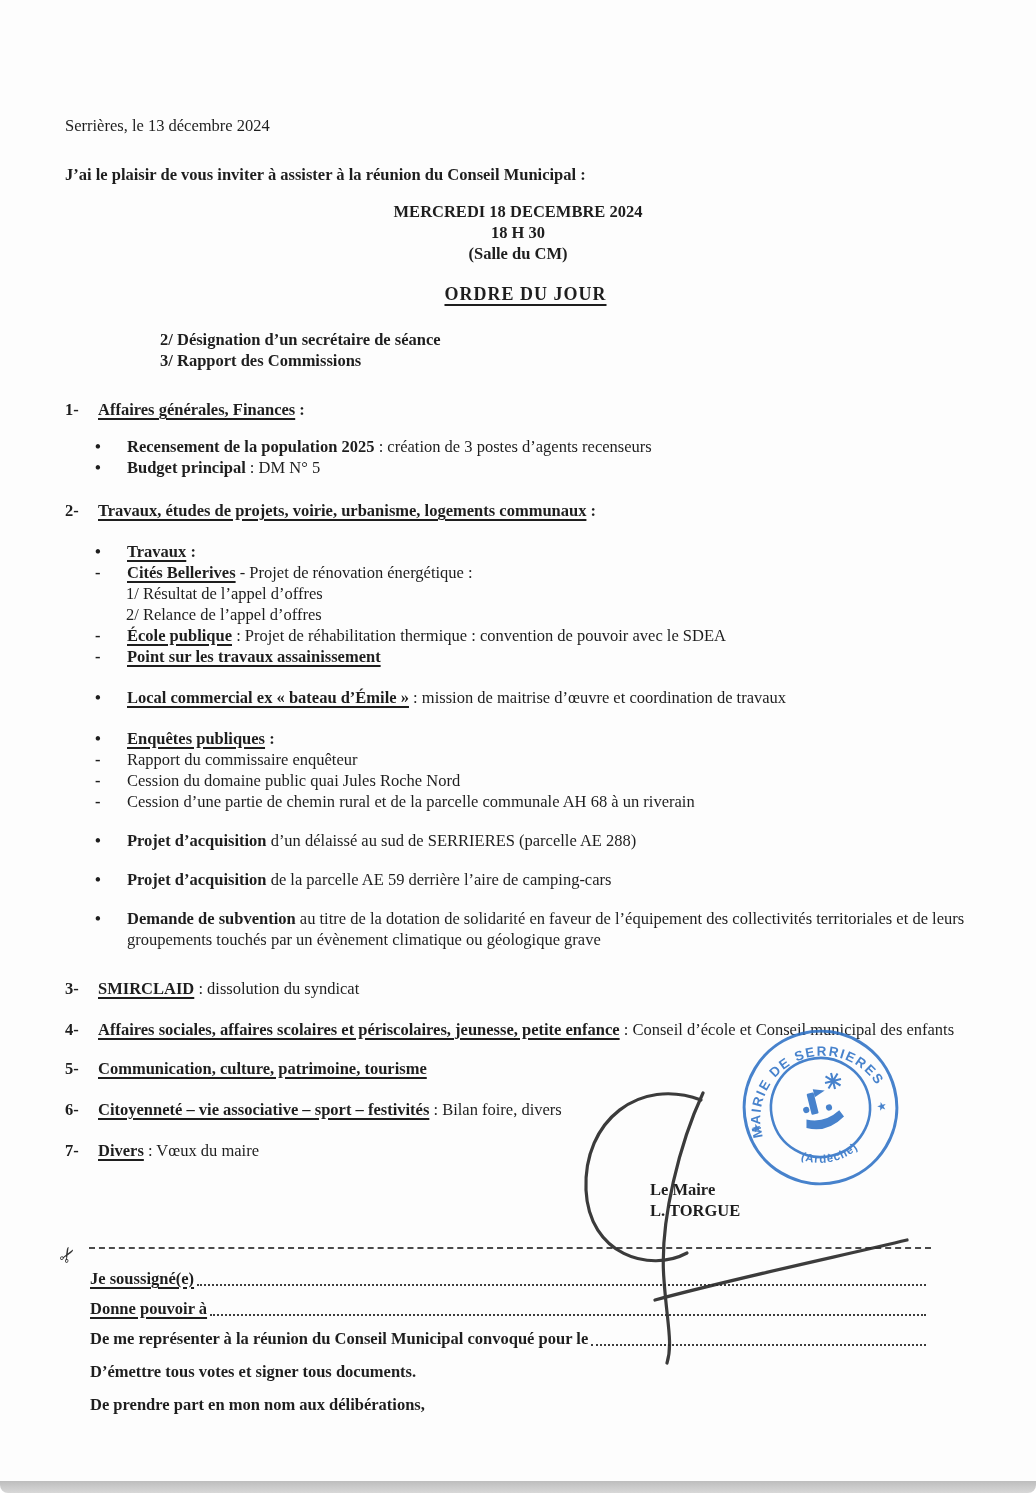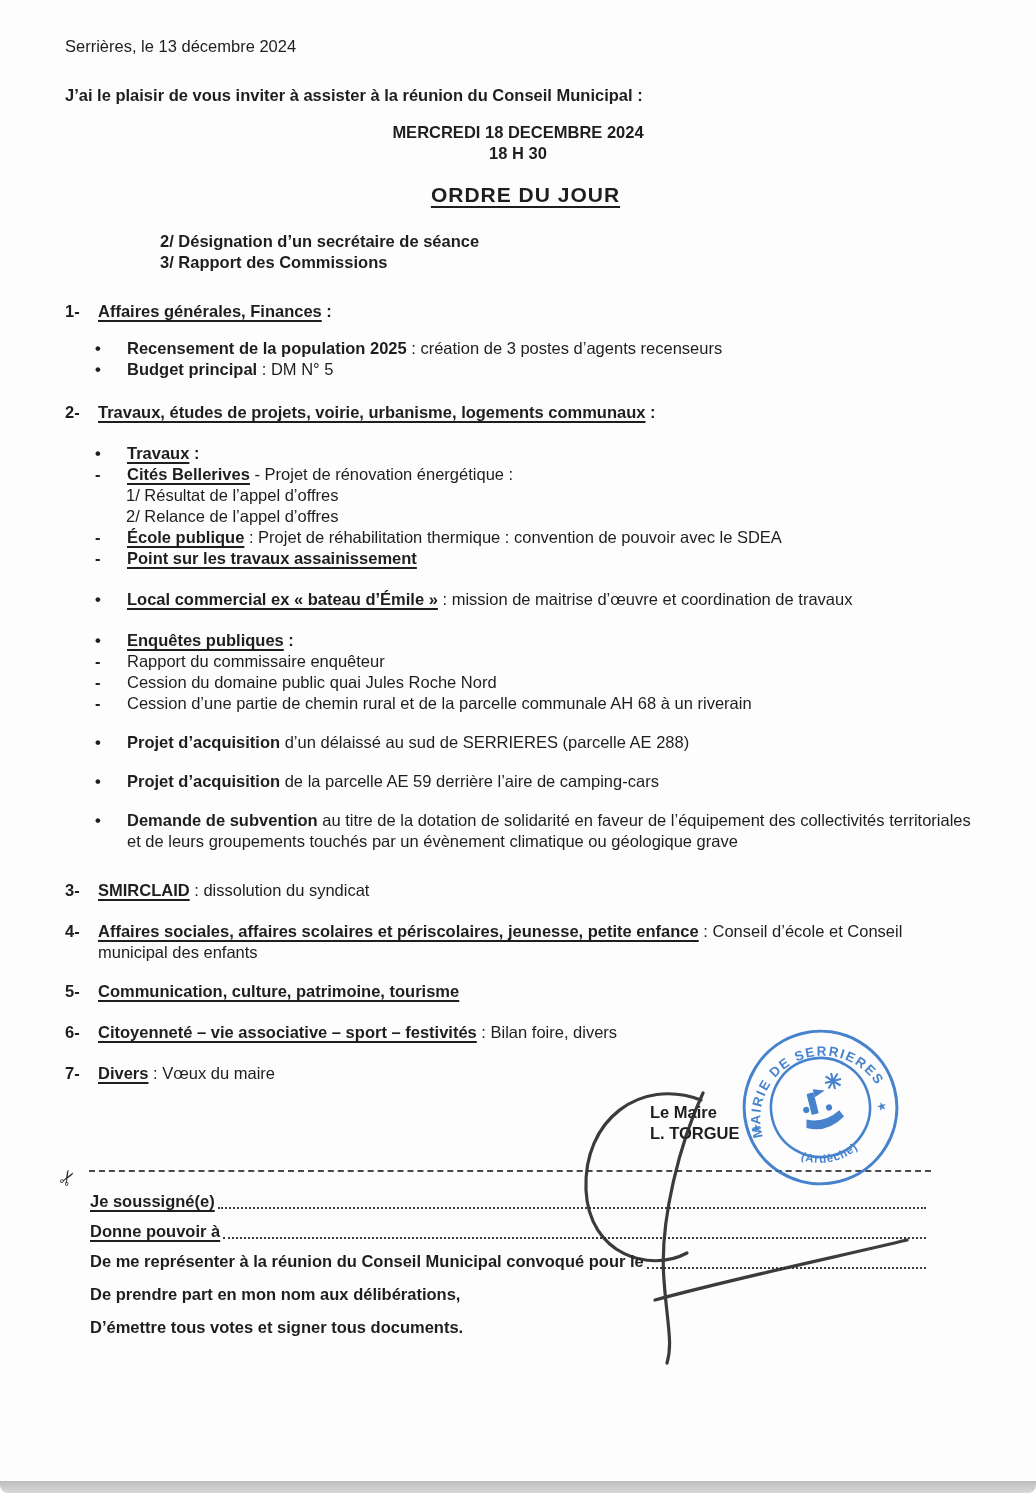--- a/index.html
+++ b/index.html
@@ -1,29 +1,29 @@
 <!DOCTYPE html>
 <html><head>
 <meta charset="utf-8">
 <style>
   html,body{margin:0;padding:0;background:#ffffff;}
   body{width:1036px;font-family:"Liberation Sans","DejaVu Sans",sans-serif;color:#1e1e1e;}
   .page{position:relative;width:1036px;height:1481px;overflow:hidden;background:#fdfdfd;
         padding:0;box-sizing:border-box;}
-  .content{padding:36px 65px 0 65px;box-sizing:border-box;font-size:16.5px;line-height:21px;}
+  .content{padding:115px 65px 0 65px;box-sizing:border-box;font-size:16.5px;line-height:21px;font-family:Liberation Serif, serif;}
   .bottom-edge{width:1036px;height:12px;background:linear-gradient(#bdbdbd,#d8d8d8);
                border-radius:0 0 8px 8px;}
   p{margin:0;}
   .b{font-weight:bold;}
   .u{text-decoration:underline;text-decoration-thickness:1.8px;text-underline-offset:3px;}
   .recipients{text-align:right;margin:20px 66px 0 0;}
   .intro{margin-top:28px;font-weight:bold;}
   .center-block{text-align:center;margin-top:16px;font-weight:bold;}
   .agenda-title{text-align:center;margin-top:20px;}
-  .agenda-title span{font-weight:bold;font-size:21px;letter-spacing:1px;
+  .agenda-title span{font-weight:bold;font-size:18px;letter-spacing:1px;
       text-decoration:underline;text-decoration-thickness:2px;text-underline-offset:4px;margin-left:15px;}
   .prelim{margin:24px 0 0 95px;font-weight:bold;}
   .sec{display:flex;margin-top:28px;}
   .sec .num{width:33px;font-weight:bold;flex:none;}
   .sec .txt{flex:1;}
   .item{display:flex;margin-left:30px;}
   .item .marker{width:32px;flex:none;font-weight:bold;}
   .item .txt{flex:1;}
   .sub{margin-left:61px;} .mt16{margin-top:16px;} .mt18{margin-top:18px;}
   .mt20{margin-top:20px;} .mt22{margin-top:22px;}
@@ -46,20 +46,21 @@
   <div class="content">
 
     <p>Serrières, le 13 décembre 2024</p>
 
 
     <p class="intro">J’ai le plaisir de vous inviter à assister à la réunion du Conseil Municipal :</p>
 
     <div class="center-block">
       <p>MERCREDI 18 DECEMBRE 2024</p>
       <p>18 H 30</p>
+      <p>(Salle du CM)</p>
     </div>
 
     <div class="agenda-title">
       <span>ORDRE DU JOUR</span>
     </div>
 
     <div class="prelim">
       <p>2/ Désignation d’un secrétaire de séance</p>
       <p>3/ Rapport des Commissions</p>
     </div>
@@ -179,22 +180,22 @@
         <span class="dots"></span>
       </div>
       <div class="leader-row">
         <span class="u">Donne pouvoir à </span>
         <span class="dots"></span>
       </div>
       <div class="leader-row">
         <span>De me représenter à la réunion du Conseil Municipal convoqué pour le </span>
         <span class="dots"></span>
       </div>
+      <p class="pline">D’émettre tous votes et signer tous documents.</p>
       <p class="pline">De prendre part en mon nom aux délibérations,</p>
-      <p class="pline">D’émettre tous votes et signer tous documents.</p>
 
     </div>
   </div>
 
   <svg class="stamp-svg overlay" width="165" height="165" viewBox="0 0 160 160">
     <g transform="rotate(-14 80 80)" fill="none" stroke="#2e72c6">
       <circle cx="80" cy="80" r="74" stroke-width="3"></circle>
       <circle cx="80" cy="80" r="48" stroke-width="2.5"></circle>
       <defs>
         <path id="arcT" d="M 22 110 A 61 61 0 1 1 138 110"></path>

